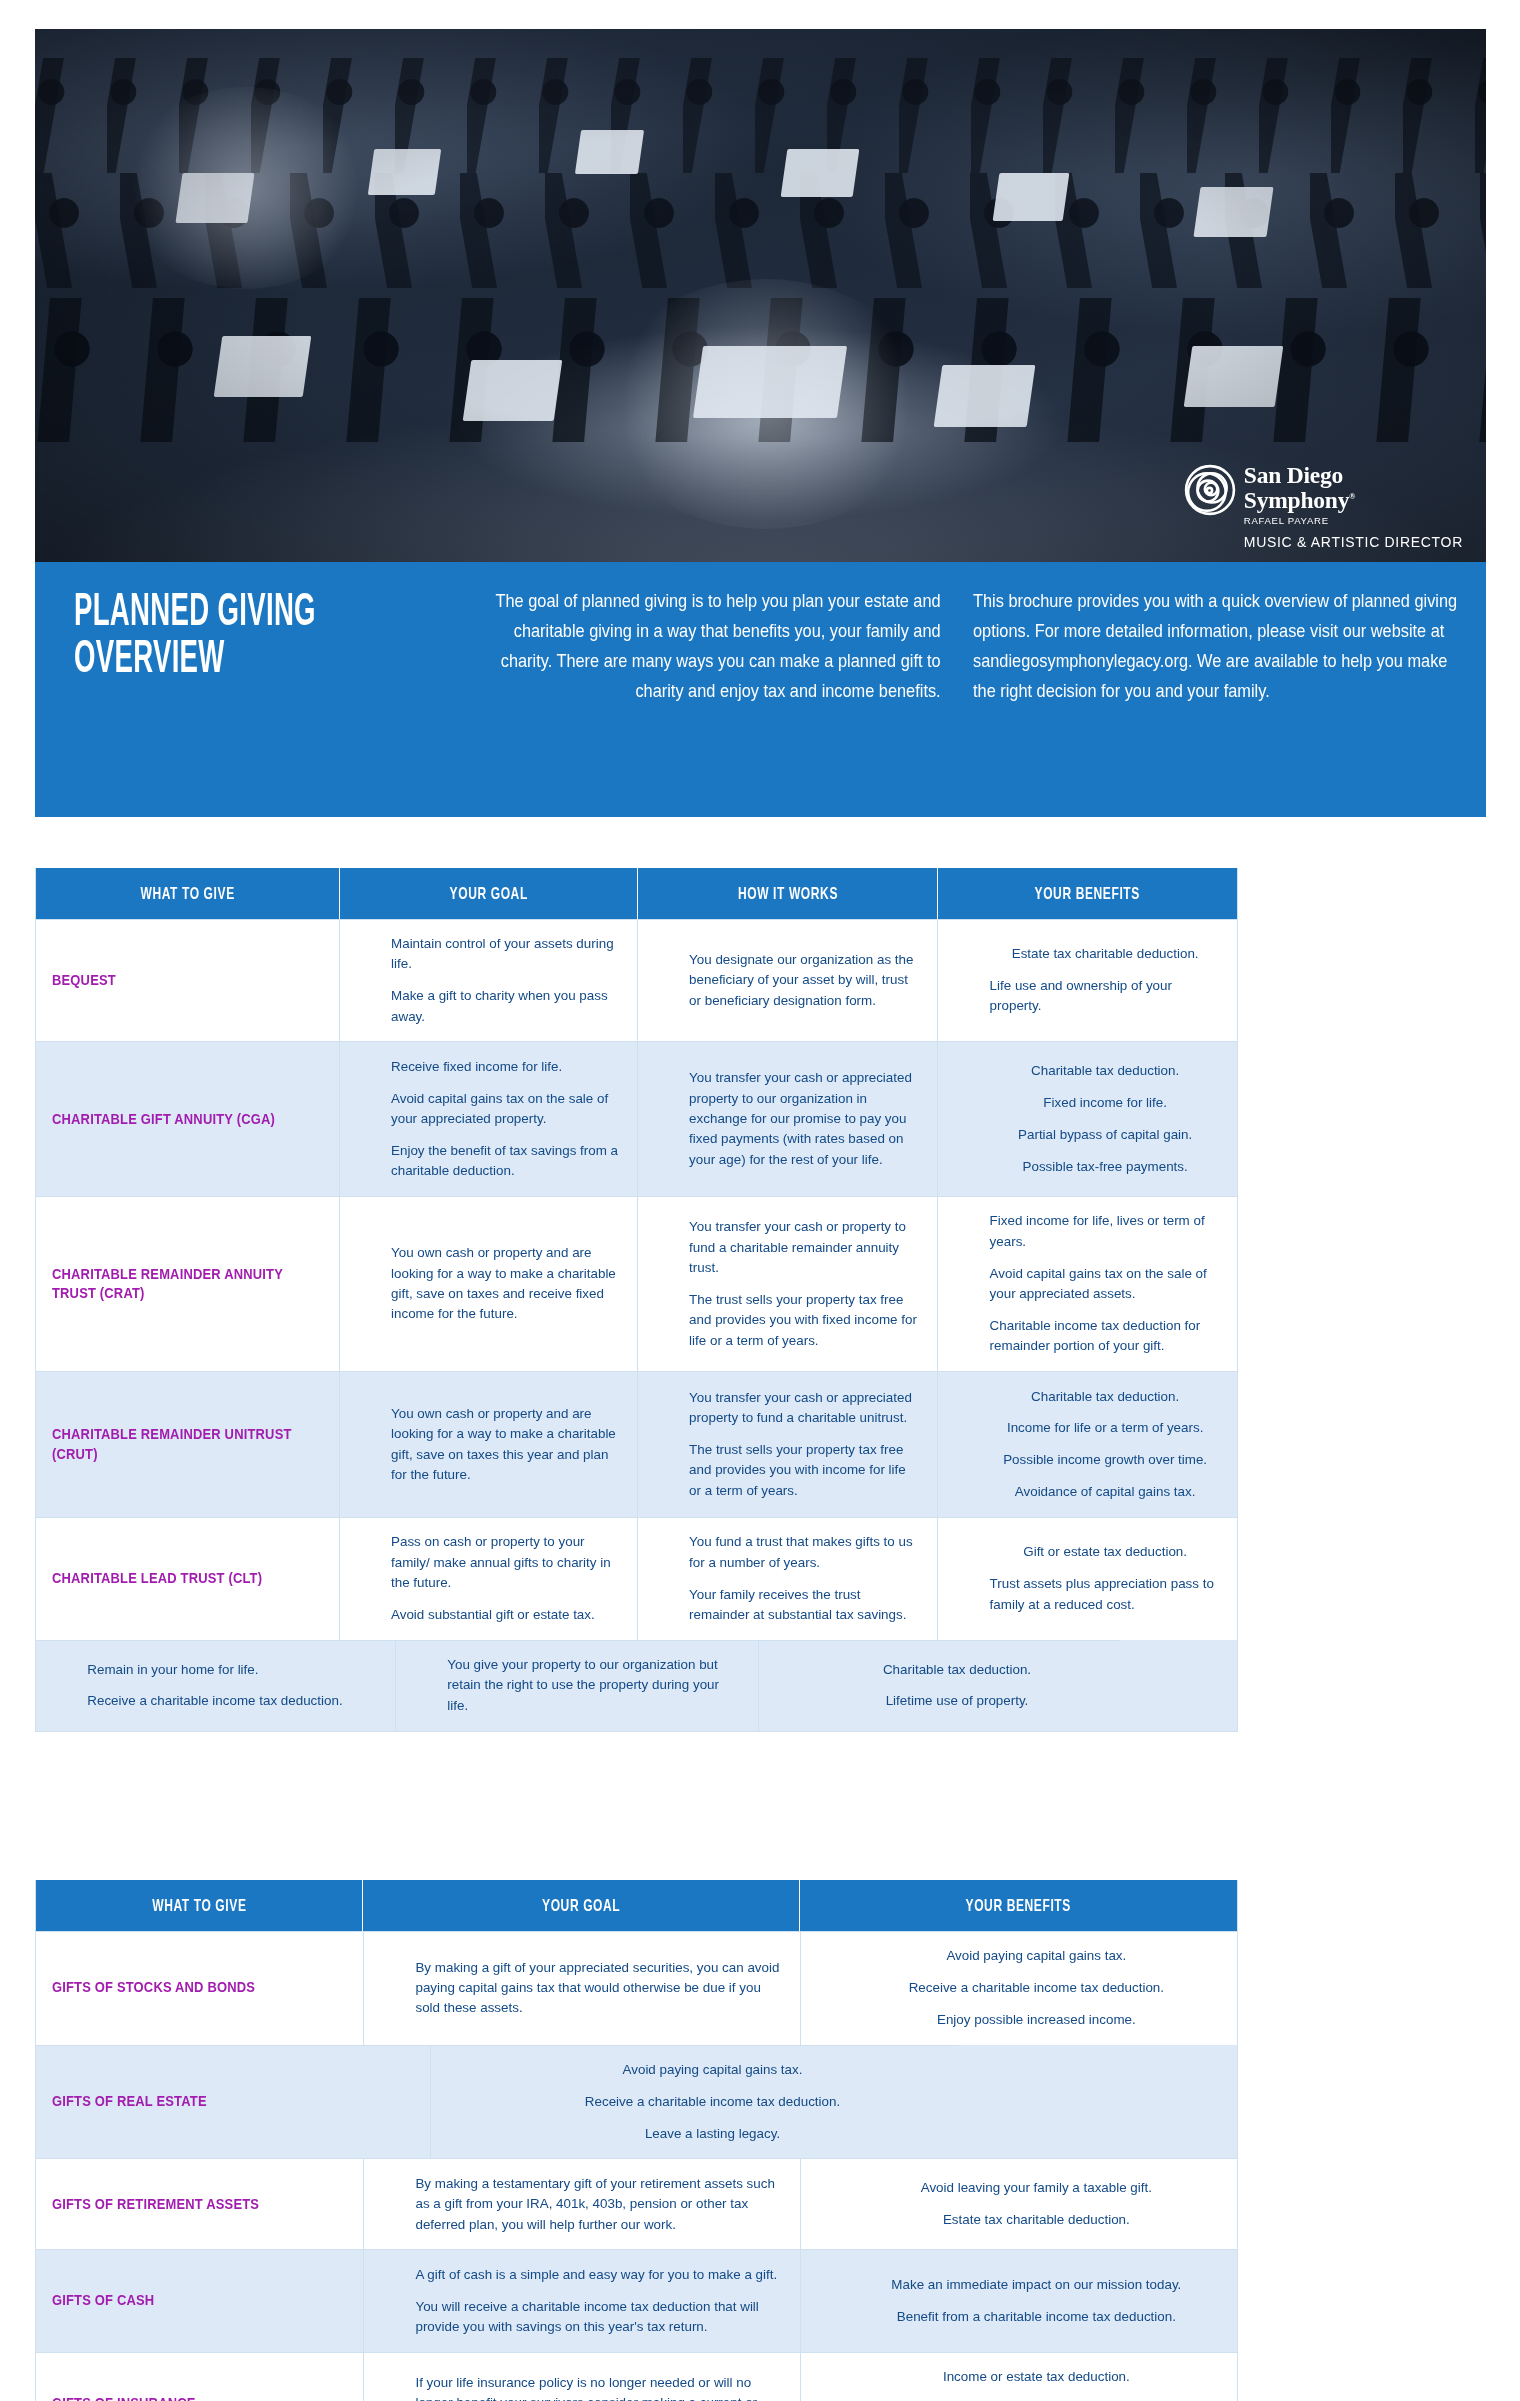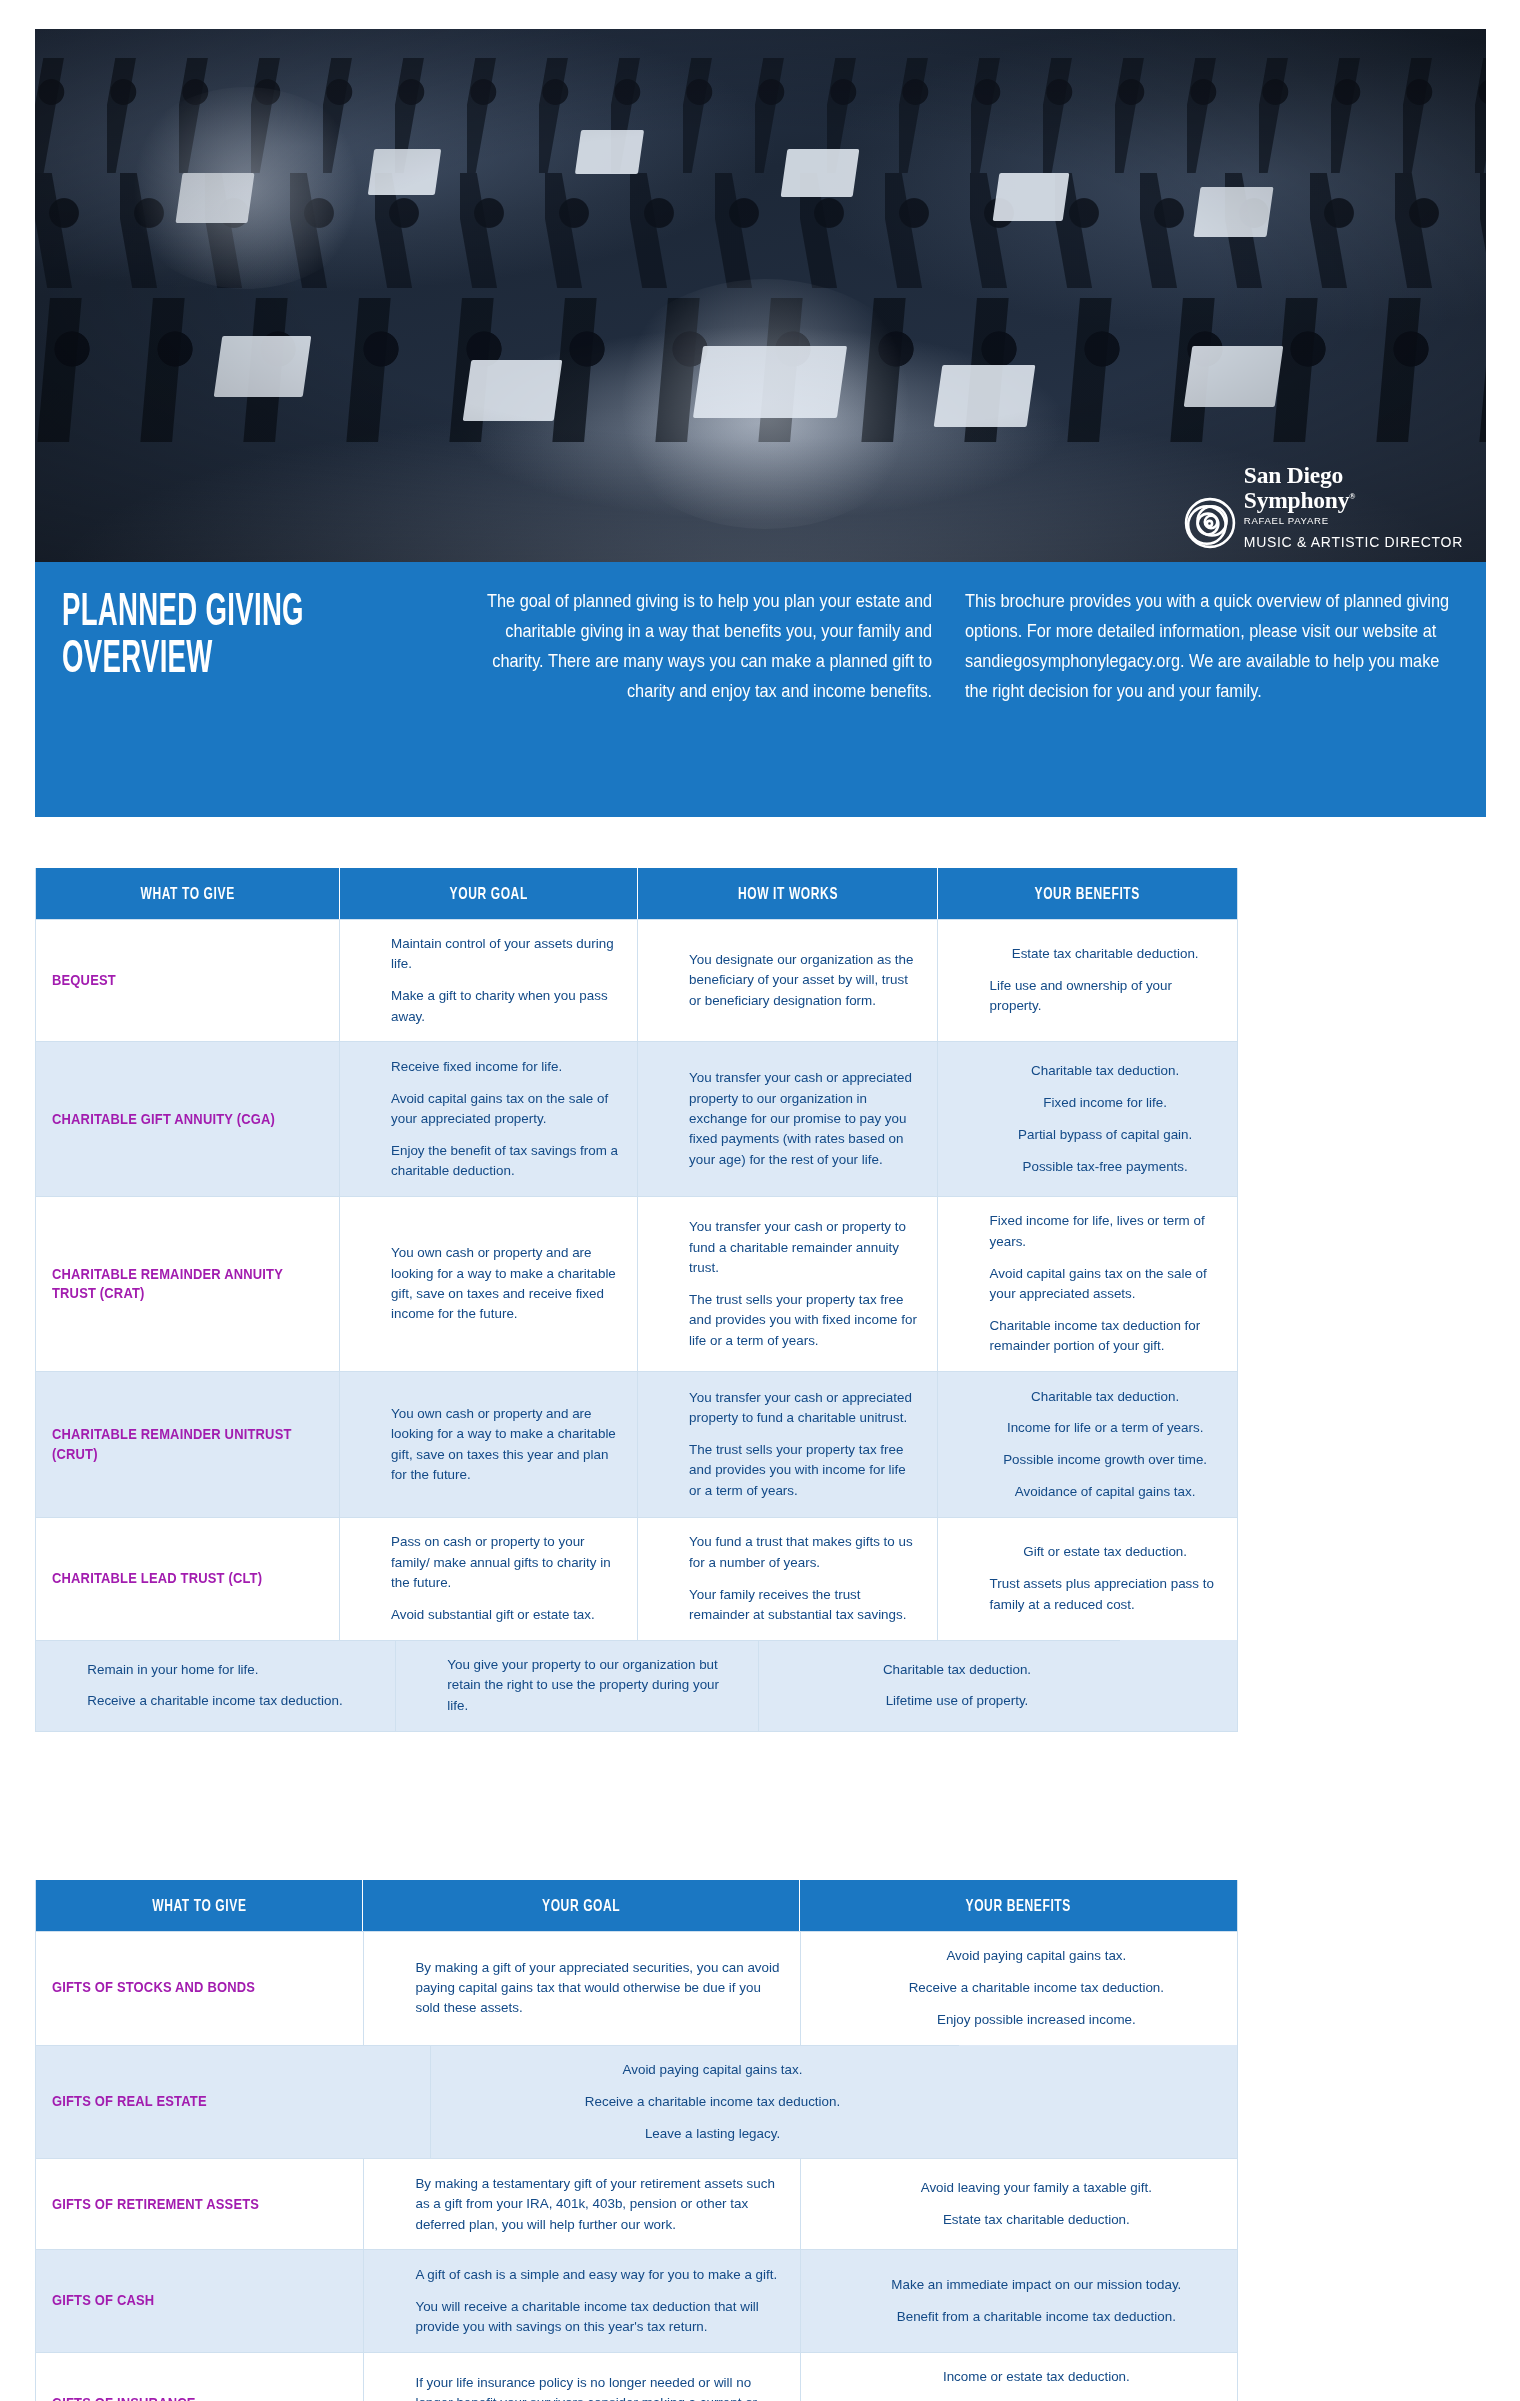--- a/index.html
+++ b/index.html
@@ -91,21 +91,21 @@
     position: absolute; inset: 0;
     background: radial-gradient(ellipse 78% 72% at 50% 48%, rgba(0,0,0,0) 40%, rgba(0,0,0,.45) 100%);
   }
 
   
   .logo {
     position: absolute;
     right: 23px;
     bottom: 13.4px;
     display: flex;
-    align-items: flex-end;
+    align-items: flex-start;
     gap: 7.7px;
   }
   .logo-spiral { width: 52px; height: 52px; flex: 0 0 auto; }
   .logo-text { color: #ffffff; line-height: 1; }
   .logo-l1 {
     font-family: "Liberation Serif", serif;
     font-size: 23.5px;
     font-weight: 700;
     letter-spacing: -0.2px;
     display: block;
@@ -135,21 +135,21 @@
     font-weight: 400;
   }
 
   
   .hero-band {
     position: relative;
     width: 100%;
     height: 255px;
     background: #1b77c2;
     display: flex;
-    padding: 24px 27px 19px 27px;
+    padding: 24px 27px 19px 39px;
   }
   .band-col { position: relative; }
   .band-title-col { width: 413px; padding-right: 19px; }
   .band-title {
     color: #ffffff;
     font-family: "Liberation Sans Narrow", "Liberation Sans", sans-serif;
     font-size: 46px;
     font-weight: 700;
     line-height: 1.03;
     letter-spacing: 0.5px;

